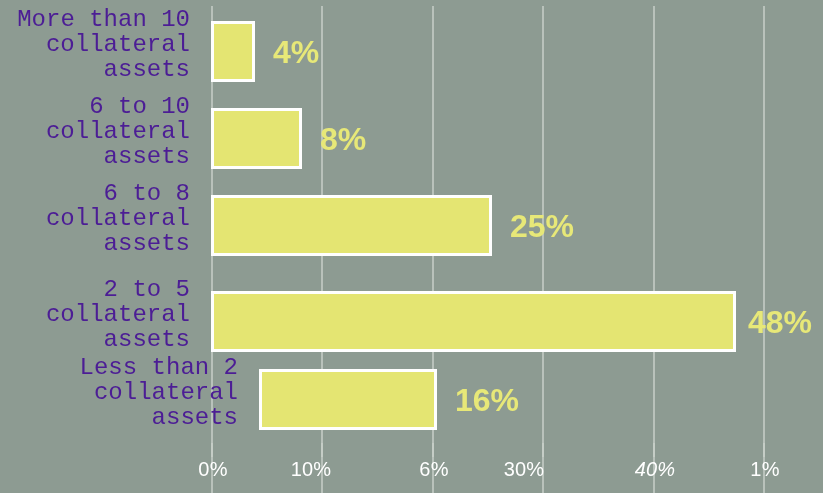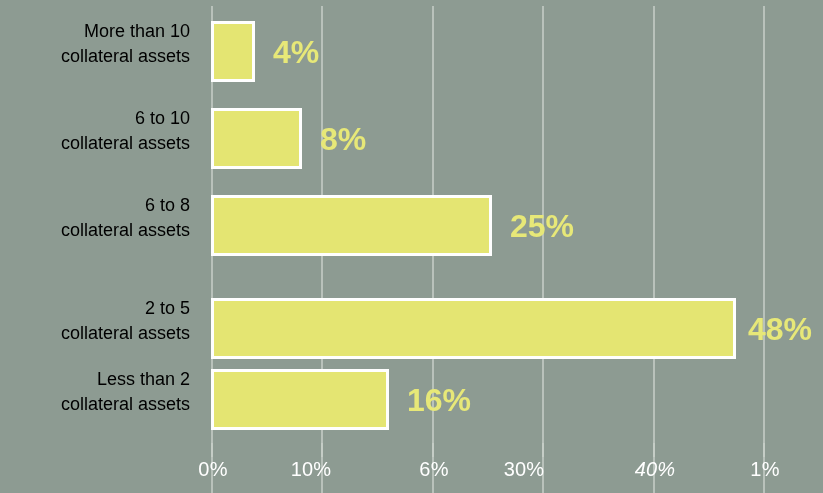--- a/index.html
+++ b/index.html
@@ -58,24 +58,25 @@
     height: 87px;
   }
 
   .cat-label {
     position: absolute;
     left: 0;
     width: 190px;
     top: 50%;
     transform: translateY(-50%);
     text-align: right;
-    color: #000000;
-    font-size: 18px;
+    color: #4c1d95;
+    font-size: 24px;
     line-height: 25px;
     white-space: pre-line;
+    font-family: Liberation Mono, monospace;
   }
 
   .bar-wrap {
     position: absolute;
     left: 211px;
     top: 21px;
     height: 61px;
   }
 
   .bar {
@@ -130,30 +131,30 @@
 
   <div class="row" style="top:174px;">
     <div class="cat-label">6 to 8
 collateral assets</div>
     <div class="bar-wrap">
       <div class="bar" style="width:281px;"></div>
       <div class="bar-value" style="left:299px;">25%</div>
     </div>
   </div>
 
-  <div class="row" style="top:277px;padding-left:38px;">
+  <div class="row" style="top:270px;padding-left:38px;">
     <div class="cat-label">2 to 5
 collateral assets</div>
     <div class="bar-wrap">
       <div class="bar" style="width:525px;"></div>
       <div class="bar-value" style="left:537px;">48%</div>
     </div>
   </div>
 
-  <div class="row" style="top:348px;">
+  <div class="row" style="top:348px;margin-left:48px;">
     <div class="cat-label">Less than 2
 collateral assets</div>
     <div class="bar-wrap">
       <div class="bar" style="width:178px;"></div>
       <div class="bar-value" style="left:196px;">16%</div>
     </div>
   </div>
 
   <div class="tick-mark" style="left:211px;"></div>
   <div class="tick-mark" style="left:321px;"></div>

